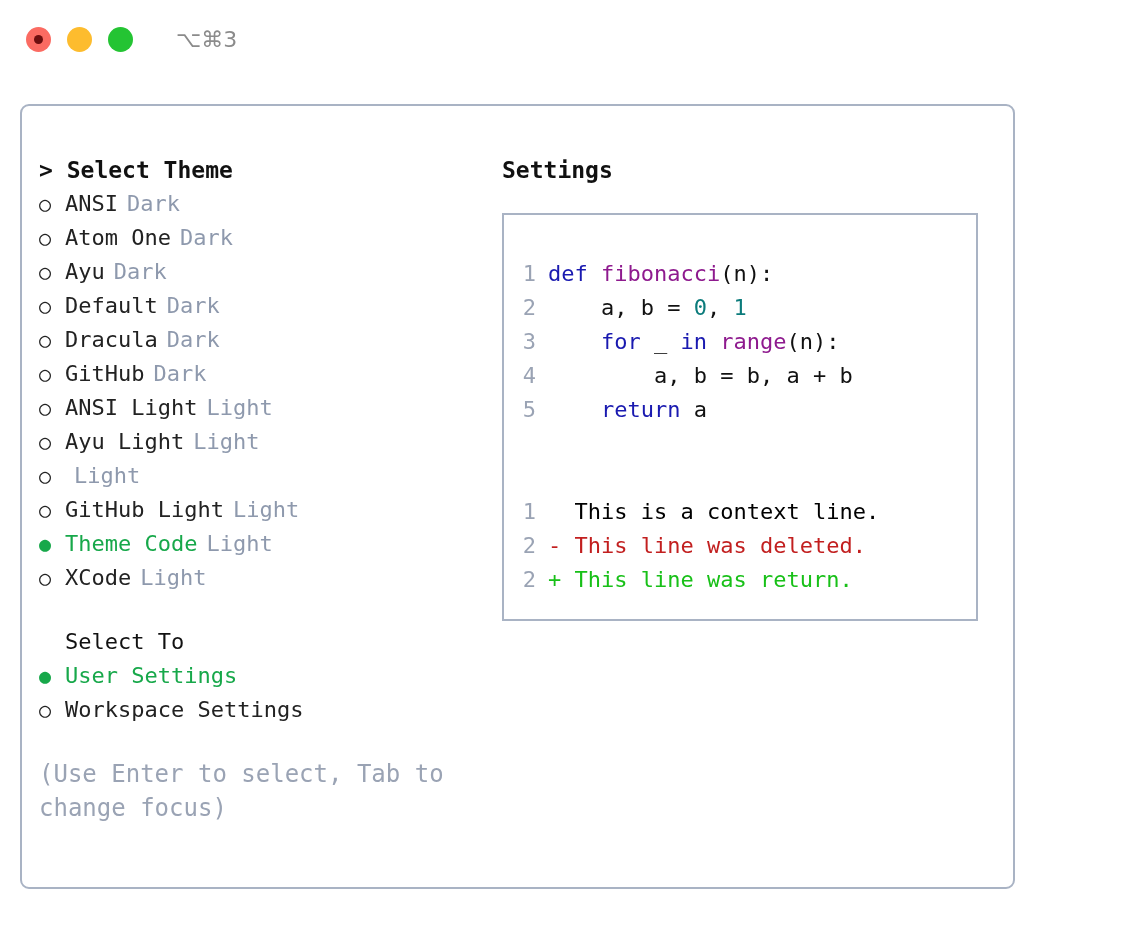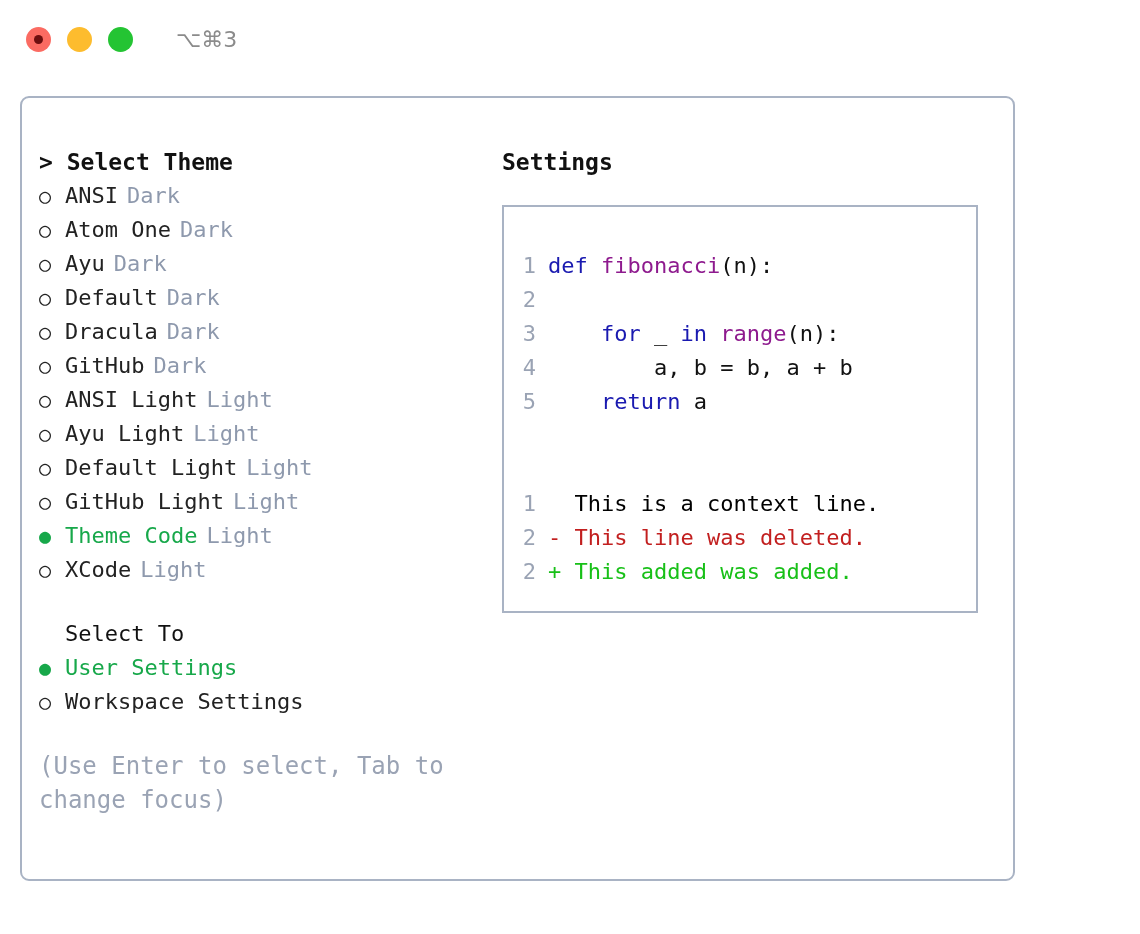--- a/index.html
+++ b/index.html
@@ -55,21 +55,21 @@
     font-size: 22px;
     color: #8b8b8b;
     letter-spacing: 0px;
     white-space: pre;
     font-family: "DejaVu Sans", "Liberation Sans", sans-serif;
   }
 
   
   #panel {
     position: absolute;
-    left: 20px; top: 96px;
+    left: 20px; top: 104px;
     width: 995px; height: 785px;
     border: 2px solid #a9b3c4;
     border-radius: 9px;
     background: #ffffff;
   }
 
   
   #left-col {
     position: absolute;
     left: 17px; top: 47px;
@@ -193,21 +193,21 @@
       <div class="heading">&gt; Select Theme</div>
       <div id="theme-list">
           <div class="opt-row"><span class="bullet">○</span><span class="opt-label">ANSI</span><span class="opt-suffix">Dark</span></div>
           <div class="opt-row"><span class="bullet">○</span><span class="opt-label">Atom One</span><span class="opt-suffix">Dark</span></div>
           <div class="opt-row"><span class="bullet">○</span><span class="opt-label">Ayu</span><span class="opt-suffix">Dark</span></div>
           <div class="opt-row"><span class="bullet">○</span><span class="opt-label">Default</span><span class="opt-suffix">Dark</span></div>
           <div class="opt-row"><span class="bullet">○</span><span class="opt-label">Dracula</span><span class="opt-suffix">Dark</span></div>
           <div class="opt-row"><span class="bullet">○</span><span class="opt-label">GitHub</span><span class="opt-suffix">Dark</span></div>
           <div class="opt-row"><span class="bullet">○</span><span class="opt-label">ANSI Light</span><span class="opt-suffix">Light</span></div>
           <div class="opt-row"><span class="bullet">○</span><span class="opt-label">Ayu Light</span><span class="opt-suffix">Light</span></div>
-          <div class="opt-row"><span class="bullet">○</span><span class="opt-label">Default Light</span><span class="opt-suffix">Light</span></div>
+          <div class="opt-row"><span class="bullet">○</span><span class="opt-suffix">Light</span></div>
           <div class="opt-row"><span class="bullet">○</span><span class="opt-label">GitHub Light</span><span class="opt-suffix">Light</span></div>
           <div class="opt-row selected"><span class="bullet on">●</span><span class="opt-label">Theme Code</span><span class="opt-suffix">Light</span></div>
           <div class="opt-row"><span class="bullet">○</span><span class="opt-label">XCode</span><span class="opt-suffix">Light</span></div>
         </div>
 
       <div class="spacer-30"></div>
       <div class="section-label">Select To</div>
       <div id="apply-list">
           <div class="opt-row selected"><span class="bullet on">●</span><span class="opt-label">User Settings</span></div>
           <div class="opt-row"><span class="bullet">○</span><span class="opt-label">Workspace Settings</span></div>
@@ -215,29 +215,29 @@
 
       <div class="spacer-30"></div>
       <div id="hint">(Use Enter to select, Tab to change focus)</div>
     </div>
 
     <div id="right-col">
       <div id="preview-title">Settings</div>
       <div id="code-box">
         <div id="code-lines">
             <div class="code-line"><span class="lnum">1</span><span class="ctext"><span class="kw">def</span><span class="plain"> </span><span class="fn">fibonacci</span><span class="plain">(n):</span></span></div>
-            <div class="code-line"><span class="lnum">2</span></div>
+            <div class="code-line"><span class="lnum">2</span><span class="ctext"><span class="plain">    a, b = </span><span class="num">0</span><span class="plain">, </span><span class="num">1</span></span></div>
             <div class="code-line"><span class="lnum">3</span><span class="ctext"><span class="plain">    </span><span class="kw">for</span><span class="plain"> _ </span><span class="kw">in</span><span class="plain"> </span><span class="fn">range</span><span class="plain">(n):</span></span></div>
             <div class="code-line"><span class="lnum">4</span><span class="ctext"><span class="plain">        a, b = b, a + b</span></span></div>
             <div class="code-line"><span class="lnum">5</span><span class="ctext"><span class="plain">    </span><span class="kw">return</span><span class="plain"> a</span></span></div>
           </div>
         <div class="blank-line"></div>
         <div class="blank-line"></div>
         <div id="diff-lines">
             <div class="code-line"><span class="lnum">1</span><span class="d-ctx">  This is a context line.</span></div>
             <div class="code-line"><span class="lnum">2</span><span class="d-del">- This line was deleted.</span></div>
-            <div class="code-line"><span class="lnum">2</span><span class="d-add">+ This added was added.</span></div>
+            <div class="code-line"><span class="lnum">2</span><span class="d-add">+ This line was return.</span></div>
           </div>
       </div>
     </div>
 
   </div>
 </div>
 
 </body></html>

